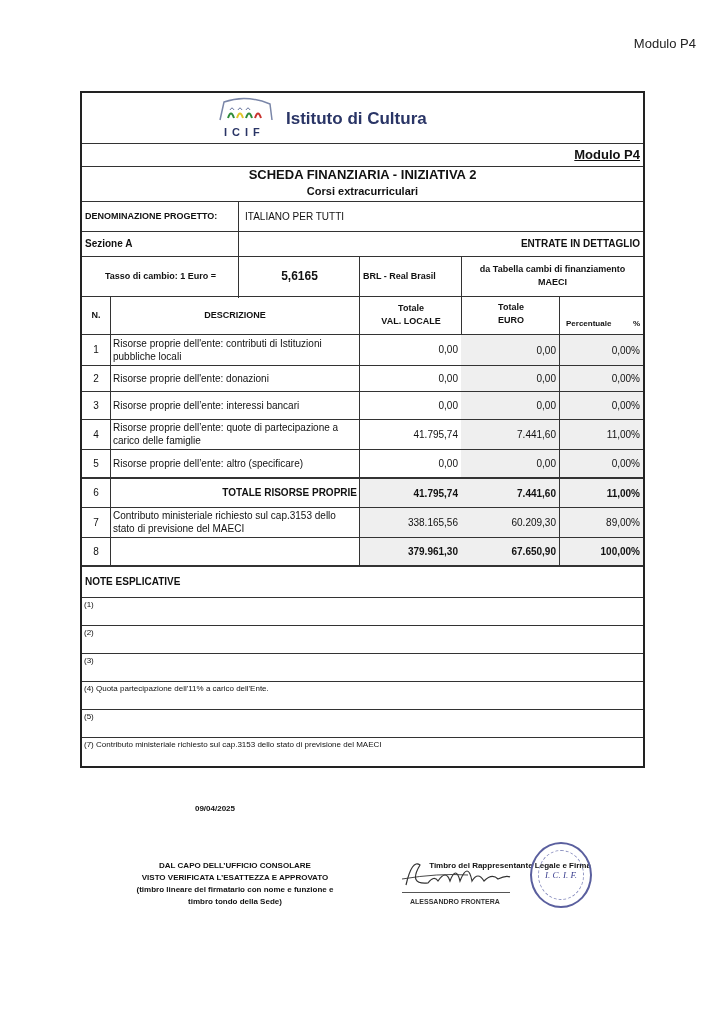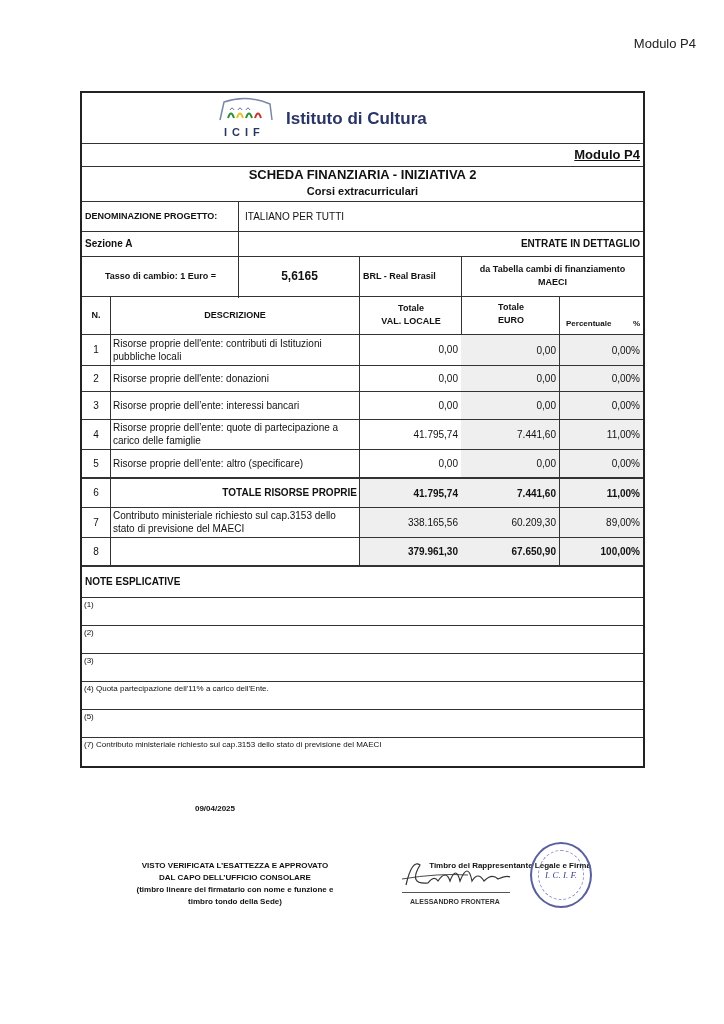--- a/index.html
+++ b/index.html
@@ -156,22 +156,22 @@
   <div class="note-cell" style="top:588px; height:28px;">(4) Quota partecipazione dell'11% a carico dell'Ente.</div>
   <div class="hline" style="top:616px;"></div>
   <div class="note-cell" style="top:616px; height:28px;">(5)</div>
   <div class="hline" style="top:644px;"></div>
   <div class="note-cell" style="top:644px; height:29px;">(7) Contributo ministeriale richiesto sul cap.3153 dello stato di previsione del MAECI</div>
 </div>
 
 <div class="abs footer-text" style="left:150px; top:803px; width:130px;">09/04/2025</div>
 
 <div class="abs footer-text" style="left:110px; top:860px; width:250px;">
+  <div>DAL CAPO DELL’UFFICIO CONSOLARE</div>
   <div>VISTO VERIFICATA L’ESATTEZZA E APPROVATO</div>
-  <div>DAL CAPO DELL’UFFICIO CONSOLARE</div>
   <div>(timbro lineare del firmatario con nome e funzione e</div>
   <div>timbro tondo della Sede)</div>
 </div>
 
 <div class="abs footer-text" style="left:400px; top:860px; width:220px;">Timbro del Rappresentante Legale e Firma</div>
 
 <div class="abs" style="left:398px; top:855px; width:130px; height:50px;">
   <svg width="130" height="40" viewBox="0 0 130 40">
     <path d="M8 30 Q14 4 22 10 Q10 30 30 28 Q36 20 40 26 Q48 14 52 26 Q58 10 62 26 Q70 6 74 26 Q80 16 86 26 Q94 18 100 24 Q108 20 112 22" fill="none" stroke="#333" stroke-width="1.2"></path>
     <path d="M4 24 Q40 18 70 20" fill="none" stroke="#333" stroke-width="0.9"></path>

